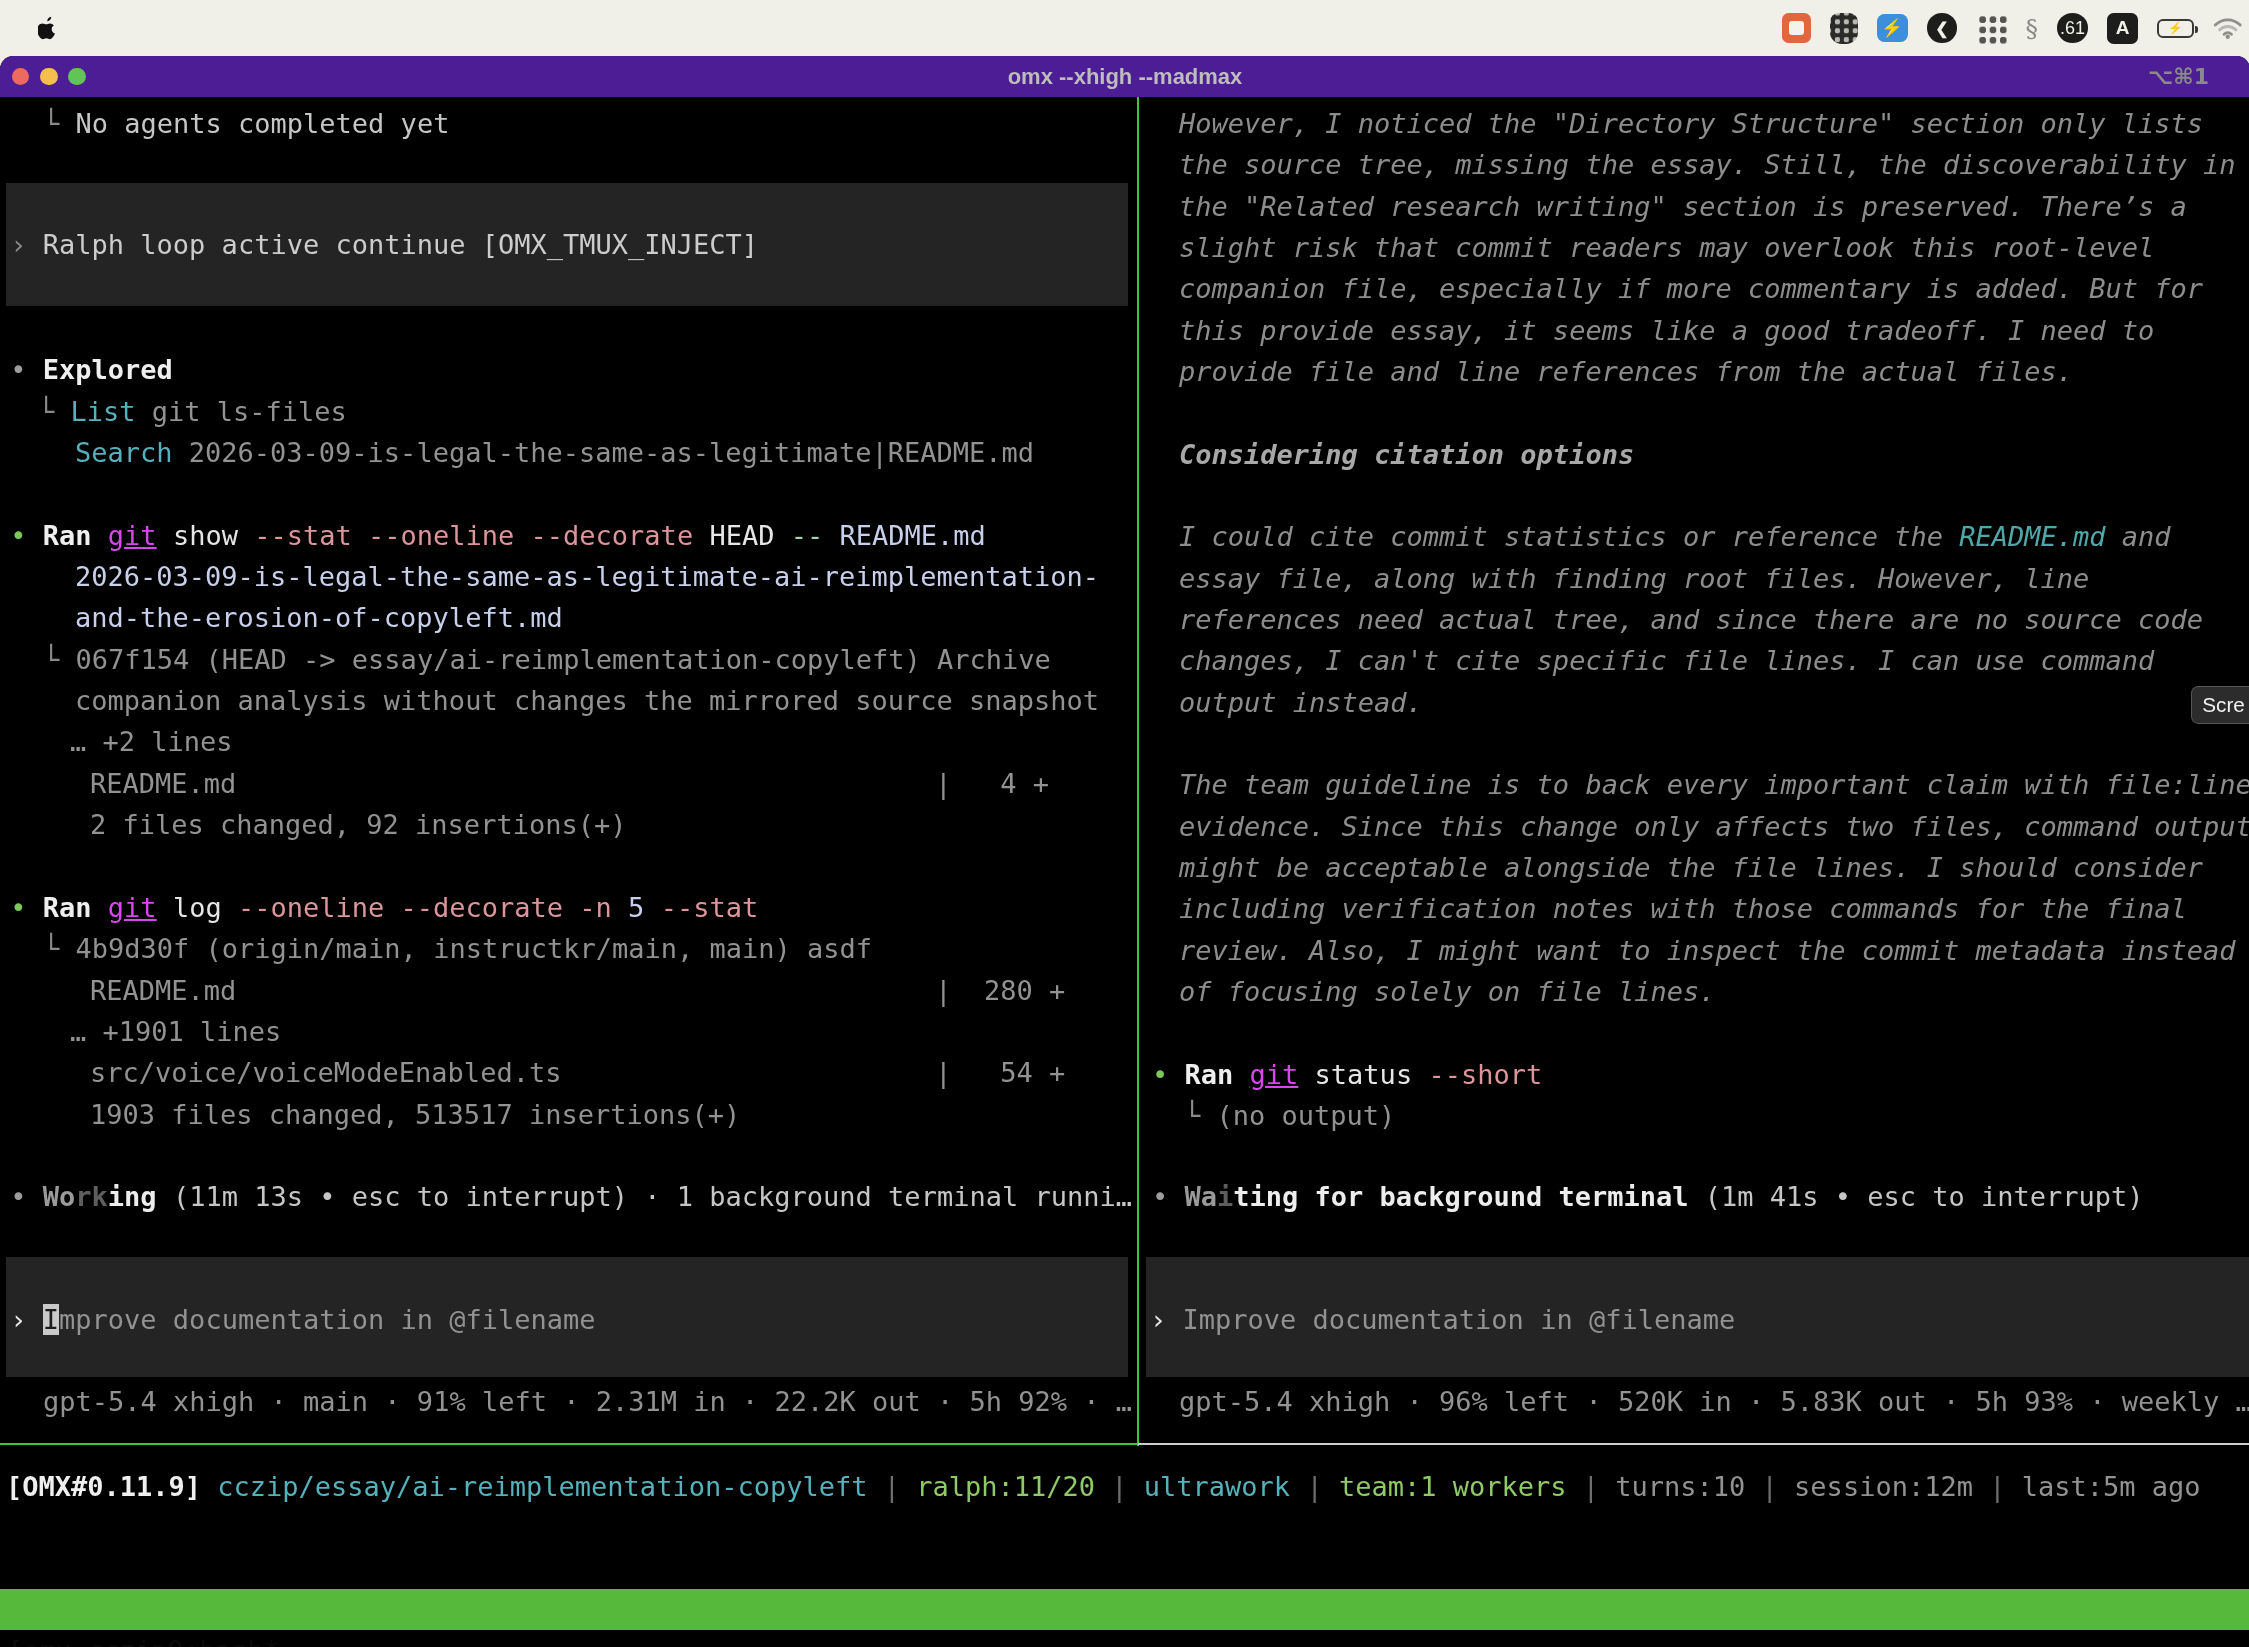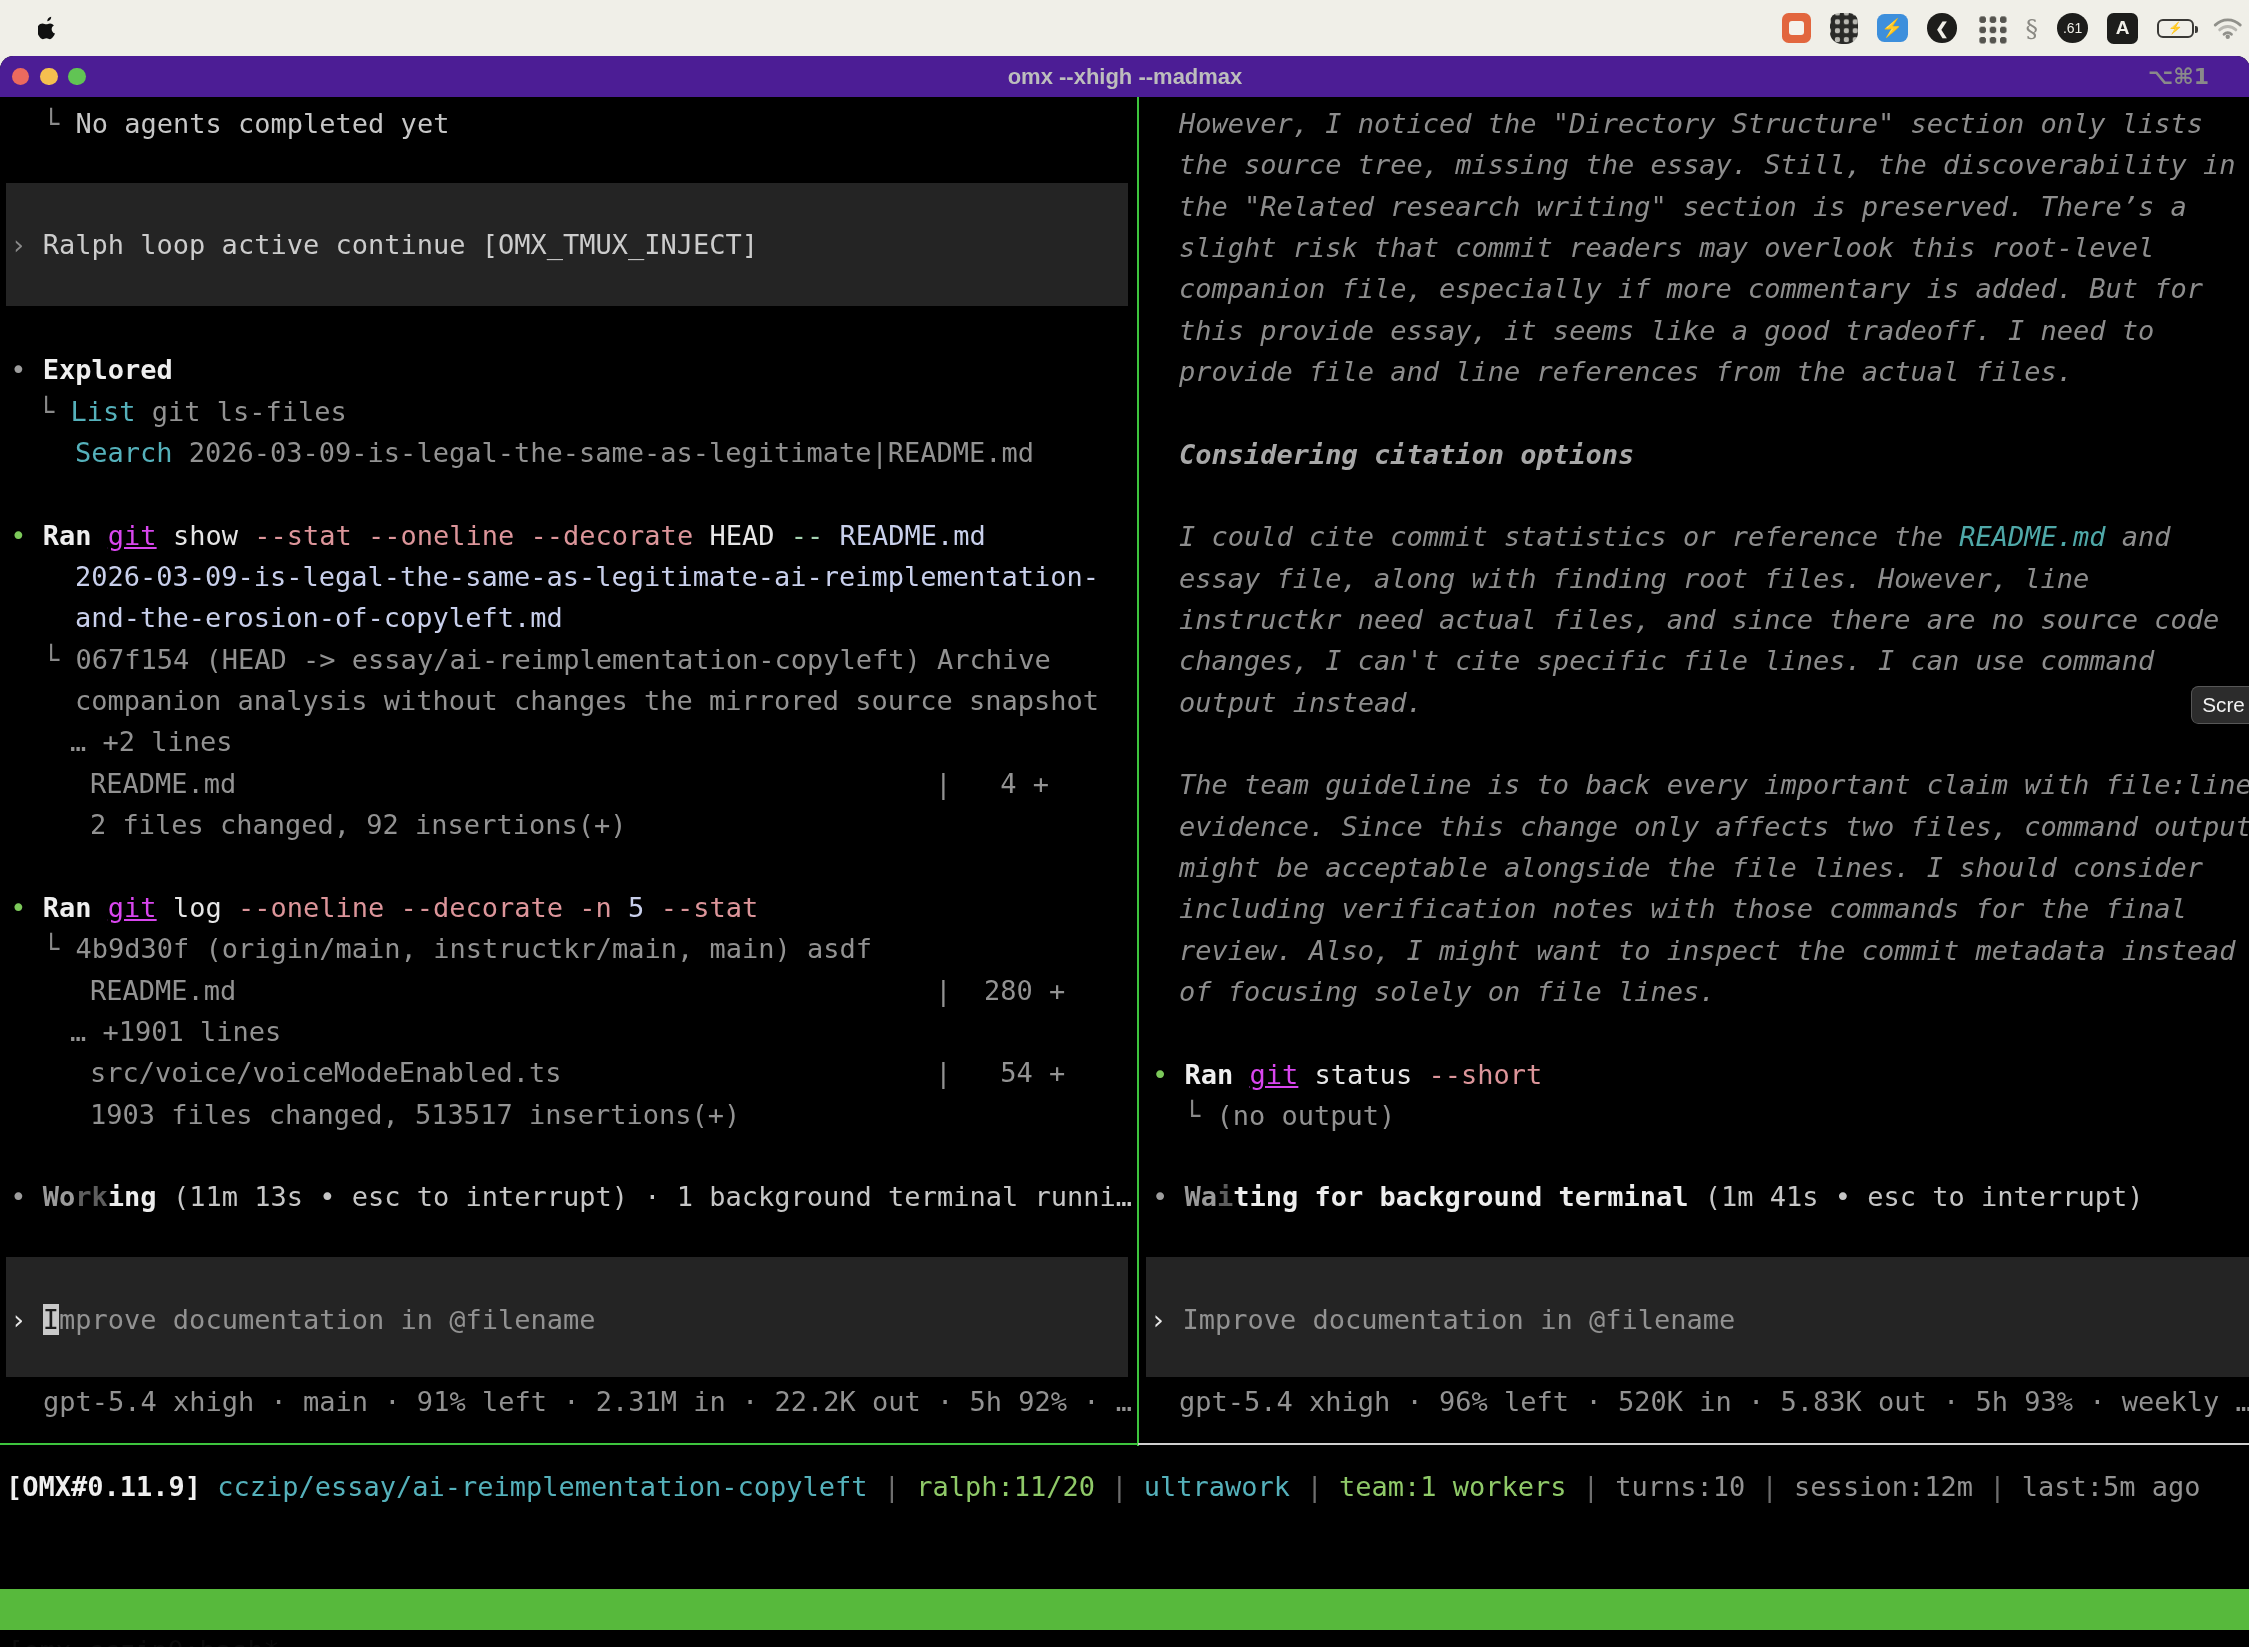--- a/index.html
+++ b/index.html
@@ -15,21 +15,21 @@
   .menu-status{position:absolute;right:7.4px;top:0;height:56px;display:flex;align-items:center;gap:19px;}
   .mi{display:flex;align-items:center;justify-content:center;}
   .ic-orange{width:29.5px;height:29.5px;background:#e2663e;border-radius:6.6px;display:flex;align-items:center;justify-content:center;}
   .ic-orange i{width:14.8px;height:14.8px;background:#f4f2ec;border-radius:3px;display:block;}
   .ic-shield{width:28px;height:31px;background:#2a2a28;border-radius:8.9px 8.9px 11.8px 11.8px;
      background-image:radial-gradient(#b9b8b2 2.6px,transparent 3px);background-size:8.9px 8.9px;background-position:3px 4.4px;}
   .ic-stats{width:31px;height:28px;background:#3d8fdc;border-radius:7.4px;color:#fff;font-size:17.7px;display:flex;align-items:center;justify-content:center;}
   .ic-cres{width:29.5px;height:29.5px;background:#1d1d1b;border-radius:50%;color:#f0efe8;font-size:16px;font-weight:bold;display:flex;align-items:center;justify-content:center;}
   .ic-dots{width:31px;height:31px;background-image:radial-gradient(#55544f 3.3px,transparent 3.7px);background-size:10.3px 10.3px;background-position:1.5px 1.5px;}
   .ic-squig{color:#8a8983;font-size:25px;font-family:"DejaVu Serif",serif;}
-  .ic-61{min-width:31px;height:29.5px;background:#1d1d1b;border-radius:50%;color:#f0efe8;font-size:14px;font-family:"Liberation Sans",sans-serif;display:flex;align-items:center;justify-content:center;}
+  .ic-61{min-width:31px;height:29.5px;background:#1d1d1b;border-radius:50%;color:#f0efe8;font-size:18px;font-family:"Liberation Sans",sans-serif;display:flex;align-items:center;justify-content:center;}
   .ic-a{width:31px;height:31px;background:#1d1d1b;border-radius:6.6px;color:#f0efe8;font-size:19px;font-weight:bold;display:flex;align-items:center;justify-content:center;}
   .ic-batt{width:37px;height:19px;border:2.2px solid #3a3936;border-radius:5.9px;position:relative;display:flex;align-items:center;justify-content:center;color:#1d1d1b;font-size:11.8px;}
   .ic-batt:after{content:"";position:absolute;right:-5.9px;top:5.2px;width:3px;height:7.4px;background:#3a3936;border-radius:0 2.2px 2.2px 0;}
 
   
   .window{position:absolute;left:0;top:56px;width:2250px;height:1591px;background:#000;border-radius:13.3px 13.3px 0 0;overflow:hidden;}
   .titlebar{position:absolute;left:0;top:0;width:100%;height:41px;background:#4c1d95;}
   .tl{position:absolute;top:11.8px;width:17.7px;height:17.7px;border-radius:50%;}
   .tl.r{left:11.8px;background:#ec6a5e;}
   .tl.y{left:40px;background:#f5bf4f;}
@@ -165,21 +165,21 @@
         <div class="t-line" style="top: 5.9px; left: 1179px;"><span class="c-ital">However, I noticed the "Directory Structure" section only lists</span></div>
         <div class="t-line" style="top: 47px; left: 1179px;"><span class="c-ital">the source tree, missing the essay. Still, the discoverability in</span></div>
         <div class="t-line" style="top: 89px; left: 1179px;"><span class="c-ital">the "Related research writing" section is preserved. There’s a</span></div>
         <div class="t-line" style="top: 130px; left: 1179px;"><span class="c-ital">slight risk that commit readers may overlook this root-level</span></div>
         <div class="t-line" style="top: 171px; left: 1179px;"><span class="c-ital">companion file, especially if more commentary is added. But for</span></div>
         <div class="t-line" style="top: 213px; left: 1179px;"><span class="c-ital">this provide essay, it seems like a good tradeoff. I need to</span></div>
         <div class="t-line" style="top: 254px; left: 1179px;"><span class="c-ital">provide file and line references from the actual files.</span></div>
         <div class="t-line" style="top: 337px; left: 1179px;"><span class="c-itbold">Considering citation options</span></div>
         <div class="t-line" style="top: 419px; left: 1179px;"><span class="c-ital">I could cite commit statistics or reference the </span><span class="c-itlink">README.md</span><span class="c-ital"> and</span></div>
         <div class="t-line" style="top: 461px; left: 1179px;"><span class="c-ital">essay file, along with finding root files. However, line</span></div>
-        <div class="t-line" style="top: 502px; left: 1179px;"><span class="c-ital">instructkr need actual files, and since there are no source code</span></div>
+        <div class="t-line" style="top: 502px; left: 1179px;"><span class="c-ital">references need actual tree, and since there are no source code</span></div>
         <div class="t-line" style="top: 543px; left: 1179px;"><span class="c-ital">changes, I can't cite specific file lines. I can use command</span></div>
         <div class="t-line" style="top: 585px; left: 1179px;"><span class="c-ital">output instead.</span></div>
         <div class="t-line" style="top: 667px; left: 1179px;"><span class="c-ital">The team guideline is to back every important claim with file:line</span></div>
         <div class="t-line" style="top: 709px; left: 1179px;"><span class="c-ital">evidence. Since this change only affects two files, command output</span></div>
         <div class="t-line" style="top: 750px; left: 1179px;"><span class="c-ital">might be acceptable alongside the file lines. I should consider</span></div>
         <div class="t-line" style="top: 791px; left: 1179px;"><span class="c-ital">including verification notes with those commands for the final</span></div>
         <div class="t-line" style="top: 833px; left: 1179px; text-align: center;"><span class="c-ital">review. Also, I might want to inspect the commit metadata instead</span></div>
         <div class="t-line" style="top: 874px; left: 1179px;"><span class="c-ital">of focusing solely on file lines.</span></div>
         <div class="t-line" style="top: 957px; left: 1152px;"><span class="c-bgreen">• </span><span class="c-bold">Ran</span><span class="c-white"> </span><span class="c-blue">git</span><span class="c-white"> status </span><span class="c-pink">--short</span></div>
         <div class="t-line" style="top: 998px; left: 1184px;"><span class="c-tree">└ </span><span class="c-dim">(no output)</span></div>

